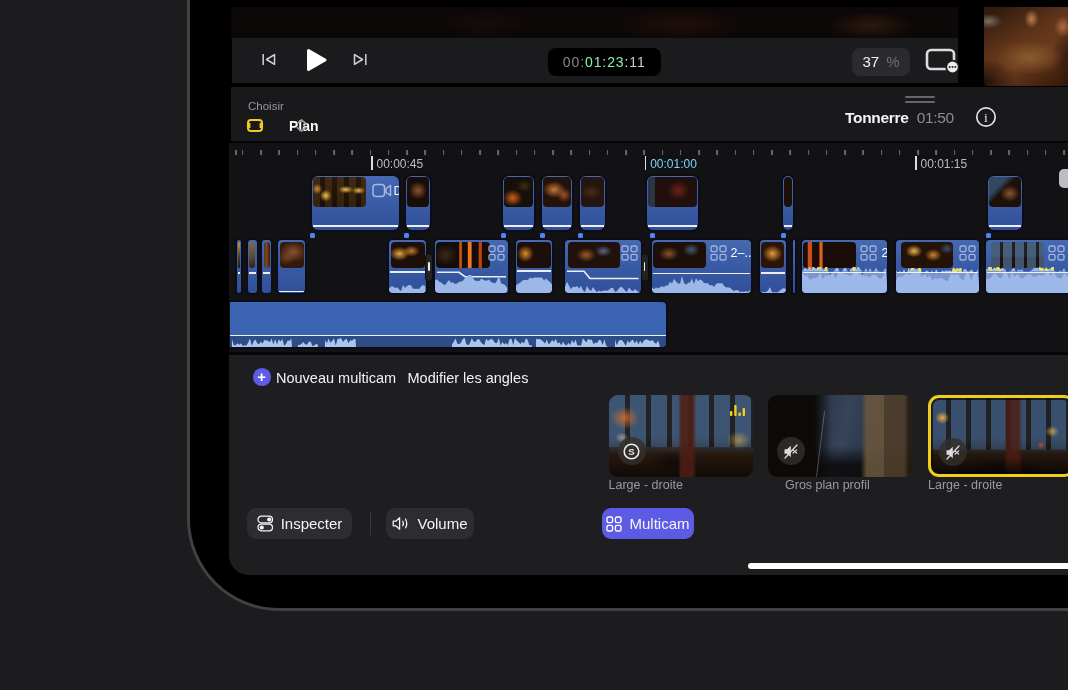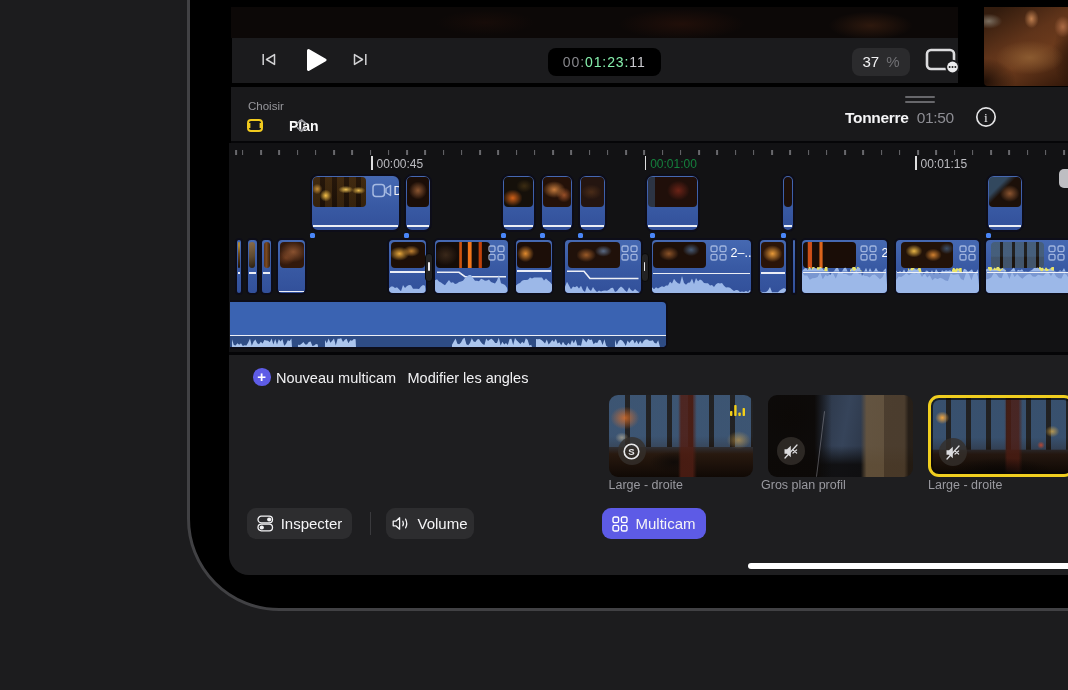--- a/index.html
+++ b/index.html
@@ -102,21 +102,21 @@
       <svg class="abs" style="left:746px;top:99px" width="22" height="22" viewBox="0 0 22 22">
 <circle cx="11" cy="11" r="9.2" fill="none" stroke="#e2e2e4" stroke-width="1.7"></circle>
 <text x="11" y="16" text-anchor="middle" font-family="Liberation Serif" font-size="13.5" fill="#e2e2e4">i</text>
       </svg>
       <div class="abs" style="left:4px;top:142.5px;width:846px;height:5.5px;
 background:repeating-linear-gradient(90deg, #68686c 0 1.4px, transparent 1.4px 18.25px);
 background-position-x:9.1px;"></div>
       <div class="abs" style="left:142px;top:148.5px;width:1.8px;height:14.5px;background:#dededf;"></div>
       <div class="abs" style="left:147.5px;top:150px;font-size:12px;color:#bcbcc1;">00:00:45</div>
       <div class="abs" style="left:415.70000000000005px;top:148.5px;width:1.8px;height:14.5px;background:#dededf;"></div>
-      <div class="abs" style="left:421.20000000000005px;top:150px;font-size:12px;color:#15803d;">00:01:00</div>
+      <div class="abs" style="left:421.20000000000005px;top:150px;font-size:12px;color:#7dd3fc;">00:01:00</div>
       <div class="abs" style="left:686px;top:148.5px;width:1.8px;height:14.5px;background:#dededf;"></div>
       <div class="abs" style="left:691.5px;top:150px;font-size:12px;color:#bcbcc1;">00:01:15</div>
       <div class="abs" style="left:829.5px;top:161.5px;width:11px;height:19px;background:#bebec2;border-radius:5px 0 0 5px;"></div>
       <div class="clip" style="left:80.5px;top:167px;width:91.5px;height:57.5px;border-radius:8px;background:linear-gradient(#4669b2, #395aa4 55%, #32509a);">
         <div class="thumb" style="left:1px;top:1px;width:53px;height:30px;background:radial-gradient(8px 8px at 24% 62%, #f5c048, rgba(0,0,0,0) 75%),radial-gradient(10px 5px at 62% 42%, #f0c354, rgba(0,0,0,0) 75%),radial-gradient(9px 5px at 86% 45%, #e8b84a, rgba(0,0,0,0) 75%),radial-gradient(7px 7px at 8% 40%, #c89038, rgba(0,0,0,0) 75%),repeating-linear-gradient(90deg, rgba(70,48,18,.5) 0 7px, rgba(20,12,6,.55) 7px 12px),linear-gradient(#3c2410, #241406);"></div>
         <div class="vline" style="left:1px;right:1px;bottom:3px;"></div>
         <svg style="position:absolute;left:60px;top:7px" width="20" height="15" viewBox="0 0 20 15">
           <rect x="1" y="1.5" width="11.5" height="12" rx="3" fill="none" stroke="#a6bae2" stroke-width="1.5"></rect>
           <path d="M14 5.5 L18.5 2.5 V12.5 L14 9.5 Z" fill="none" stroke="#a6bae2" stroke-width="1.5" stroke-linejoin="round"></path>
         </svg>
@@ -356,21 +356,21 @@
           <svg width="16" height="15" viewBox="0 0 16 15">
             <g fill="#dcdcde" stroke="none">
 <path d="M1.5 5.2 H4 L7.8 1.8 V13.2 L4 9.8 H1.5 Z"></path>
             </g>
 <path d="M10 6 L13.6 9 M13.6 6 L10 9" stroke="#dcdcde" stroke-width="1.2" fill="none" stroke-linecap="round"></path>
 <path d="M2 14 L14 1" stroke="#dcdcde" stroke-width="1.3" stroke-linecap="round"></path>
           </svg>
         </div>
       </div>
       <div class="mlabel" style="left:379.5px;">Large - droite</div>
-      <div class="mlabel" style="left:532px;">Gros plan profil</div>
+      <div class="mlabel" style="left:556px;">Gros plan profil</div>
       <div class="mlabel" style="left:699px;">Large - droite</div>
       <div class="btn" style="left:18px;width:105px;">
         <svg width="17" height="17" viewBox="0 0 17 17">
           <g stroke="#f4f4f6" fill="none" stroke-width="1.3">
 <rect x="1" y="1.2" width="14.5" height="6.6" rx="3.3"></rect>
             <rect x="1" y="9.2" width="14.5" height="6.6" rx="3.3"></rect>
           </g>
 <circle cx="12.2" cy="4.5" r="2.1" fill="#f4f4f6"></circle>
           <circle cx="4.8" cy="12.5" r="2.1" fill="#f4f4f6"></circle>
         </svg>
@@ -380,21 +380,21 @@
       <div class="btn" style="left:157px;width:88px;">
         <svg width="18" height="15" viewBox="0 0 18 15">
           <g stroke="#f4f4f6" fill="none" stroke-width="1.3" stroke-linejoin="round" stroke-linecap="round">
 <path d="M1.2 5.2 H3.8 L7.6 1.8 V13.2 L3.8 9.8 H1.2 Z"></path>
 <path d="M10.8 5.3 Q12 7.5 10.8 9.7"></path>
             <path d="M13.6 3.2 Q15.8 7.5 13.6 11.8"></path>
           </g>
         </svg>
         <span>Volume</span>
       </div>
-      <div class="btn" style="left:373px;width:104px;background:#5d5be6;">
+      <div class="btn" style="left:373px;width:92px;background:#5d5be6;">
         <svg width="16" height="16" viewBox="0 0 16 16">
           <g fill="none" stroke="#fff" stroke-width="1.4">
 <rect x="1" y="1" width="5.6" height="5.6" rx="1.6"></rect>
             <rect x="9.4" y="1" width="5.6" height="5.6" rx="1.6"></rect>
 <rect x="1" y="9.4" width="5.6" height="5.6" rx="1.6"></rect>
             <rect x="9.4" y="9.4" width="5.6" height="5.6" rx="1.6"></rect>
           </g>
         </svg>
         <span>Multicam</span>
       </div>

